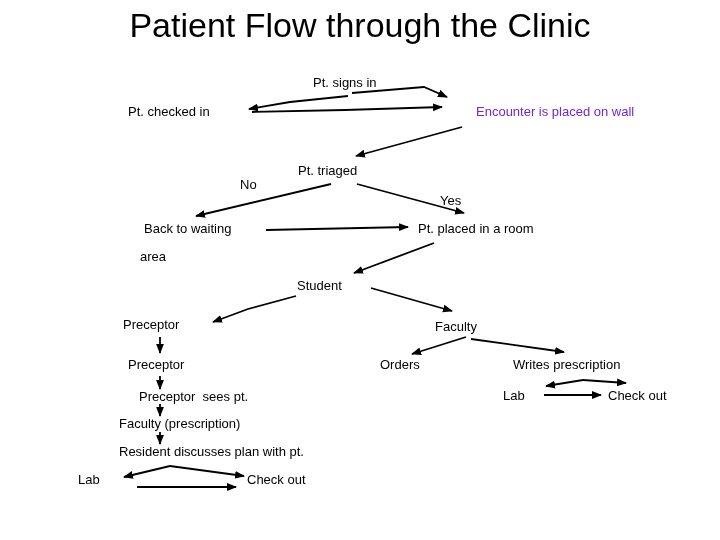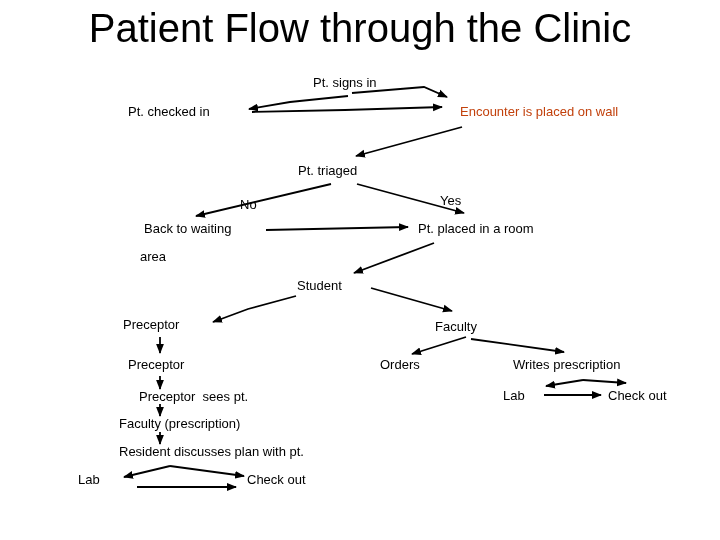--- a/index.html
+++ b/index.html
@@ -11,21 +11,21 @@
     overflow: hidden;
     font-family: "Liberation Sans", "DejaVu Sans", sans-serif;
   }
   .slide-title {
     position: absolute;
     top: 6px;
     left: 0;
     width: 720px;
     margin: 0;
     text-align: center;
-    font-size: 40px;
+    font-size: 34px;
     font-weight: 400;
     letter-spacing: 0px;
     color: #000;
   }
   .arrows-layer {
     position: absolute;
     top: 0; left: 0;
     width: 720px;
     height: 540px;
   }
@@ -74,23 +74,23 @@
       <polyline points="583,380 626,383" marker-end="url(#ah)" stroke="#000000"></polyline>
       <polyline points="544,395 601,395" marker-end="url(#ah)" stroke="#000000"></polyline>
       <polyline points="170,466 124,477" marker-end="url(#ah)" stroke="#000000"></polyline>
       <polyline points="170,466 244,476" marker-end="url(#ah)" stroke="#000000"></polyline>
       <polyline points="137,487 236,487" marker-end="url(#ah)" stroke="#000000"></polyline>
     </svg>
 
   <div id="nodes">
       <div class="node" style="left: 313px; top: 74px; color: rgb(0, 0, 0);">Pt. signs in</div>
       <div class="node" style="left: 128px; top: 103px; color: rgb(0, 0, 0);">Pt. checked in</div>
-      <div class="node" style="left: 460px; top: 103px; color: #c2410c;">Encounter is placed on wall</div>
+      <div class="node" style="left: 476px; top: 103px; color: #6d28d9;">Encounter is placed on wall</div>
       <div class="node" style="left: 298px; top: 162px; color: rgb(0, 0, 0);">Pt. triaged</div>
-      <div class="node" style="left: 240px; top: 196px; color: rgb(0, 0, 0);">No</div>
+      <div class="node" style="left: 240px; top: 176px; color: rgb(0, 0, 0);">No</div>
       <div class="node" style="left: 440px; top: 192px; color: rgb(0, 0, 0);">Yes</div>
       <div class="node" style="left: 144px; top: 220px; color: rgb(0, 0, 0);">Back to waiting</div>
       <div class="node" style="left: 140px; top: 248px; color: rgb(0, 0, 0);">area</div>
       <div class="node" style="left: 418px; top: 220px; color: rgb(0, 0, 0);">Pt. placed in a room</div>
       <div class="node" style="left: 297px; top: 277px; color: rgb(0, 0, 0);">Student</div>
       <div class="node" style="left: 123px; top: 316px; color: rgb(0, 0, 0);">Preceptor</div>
       <div class="node" style="left: 435px; top: 318px; color: rgb(0, 0, 0);">Faculty</div>
       <div class="node" style="left: 128px; top: 356px; color: rgb(0, 0, 0);">Preceptor</div>
       <div class="node" style="left: 380px; top: 356px; color: rgb(0, 0, 0); text-align: center;">Orders</div>
       <div class="node" style="left: 513px; top: 356px; color: rgb(0, 0, 0);">Writes prescription</div>

